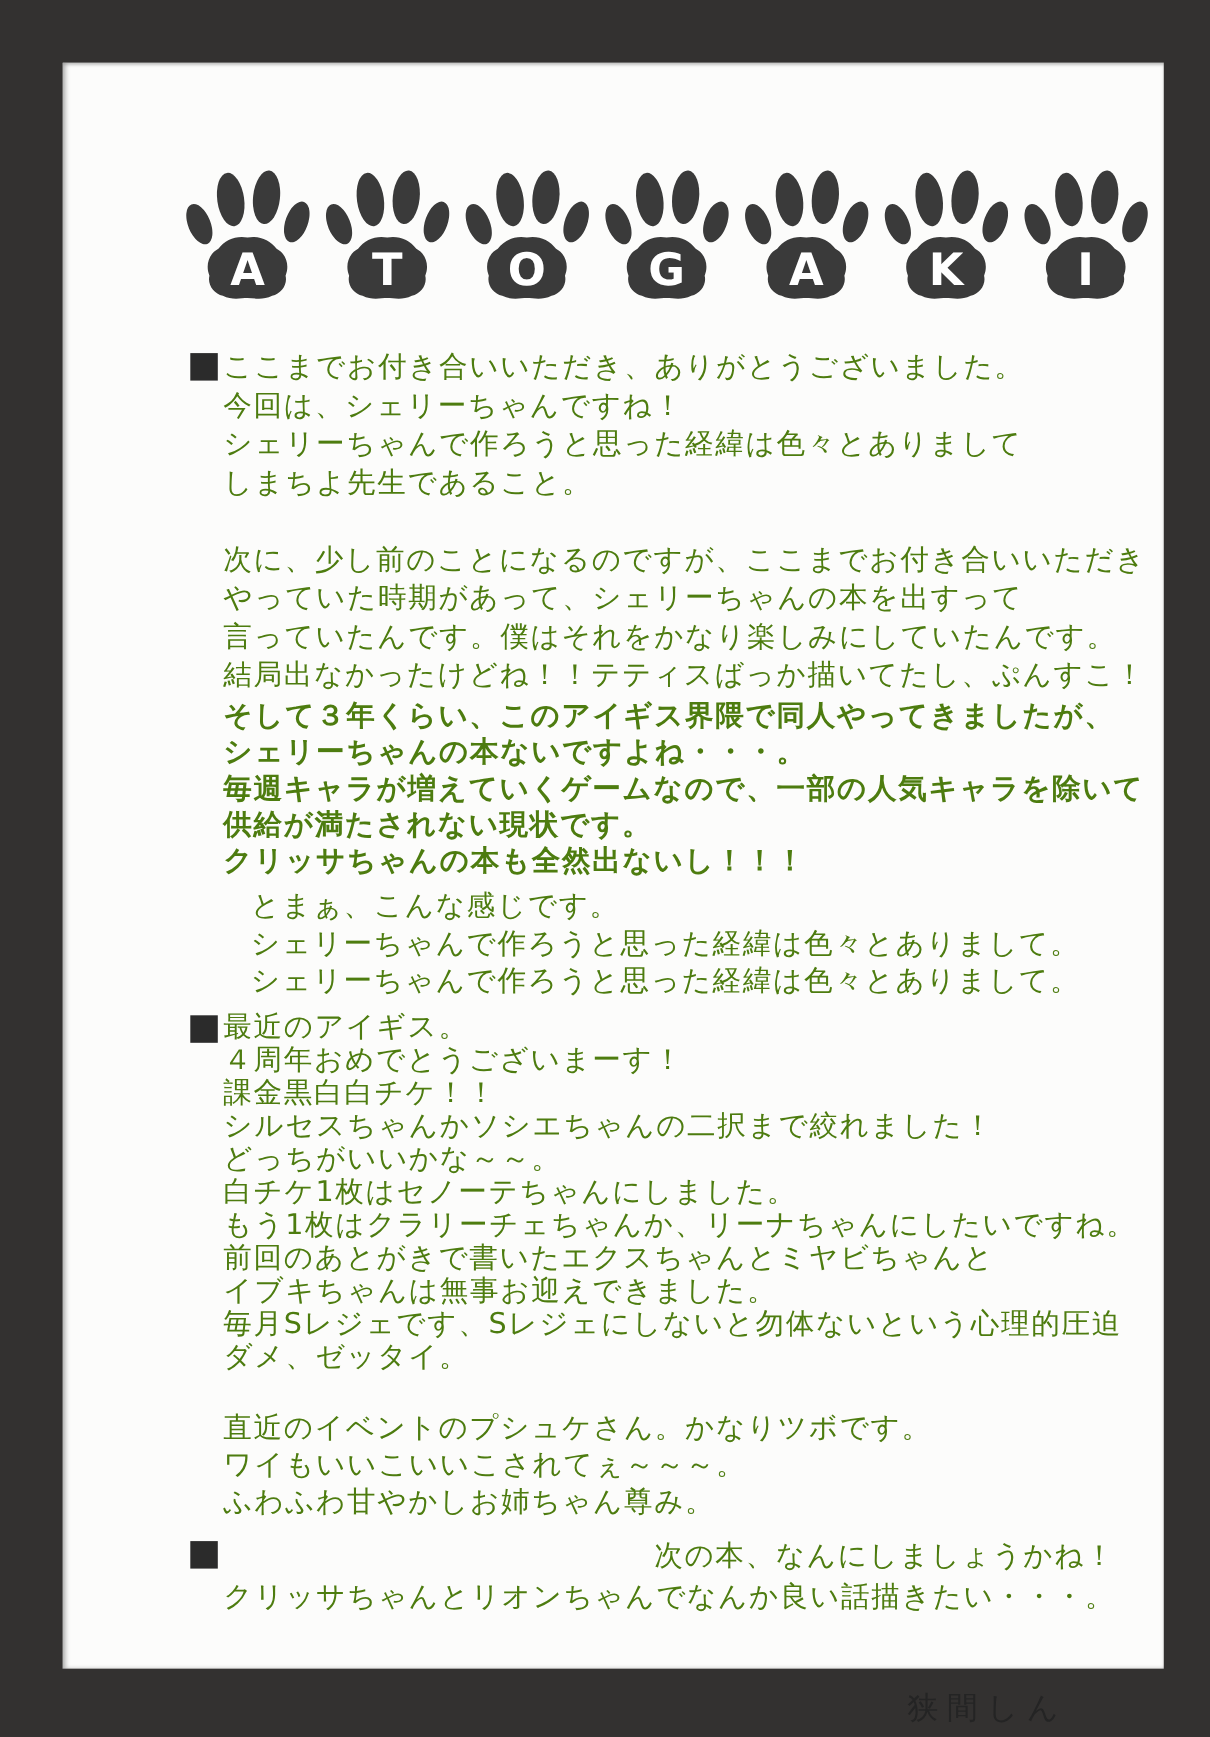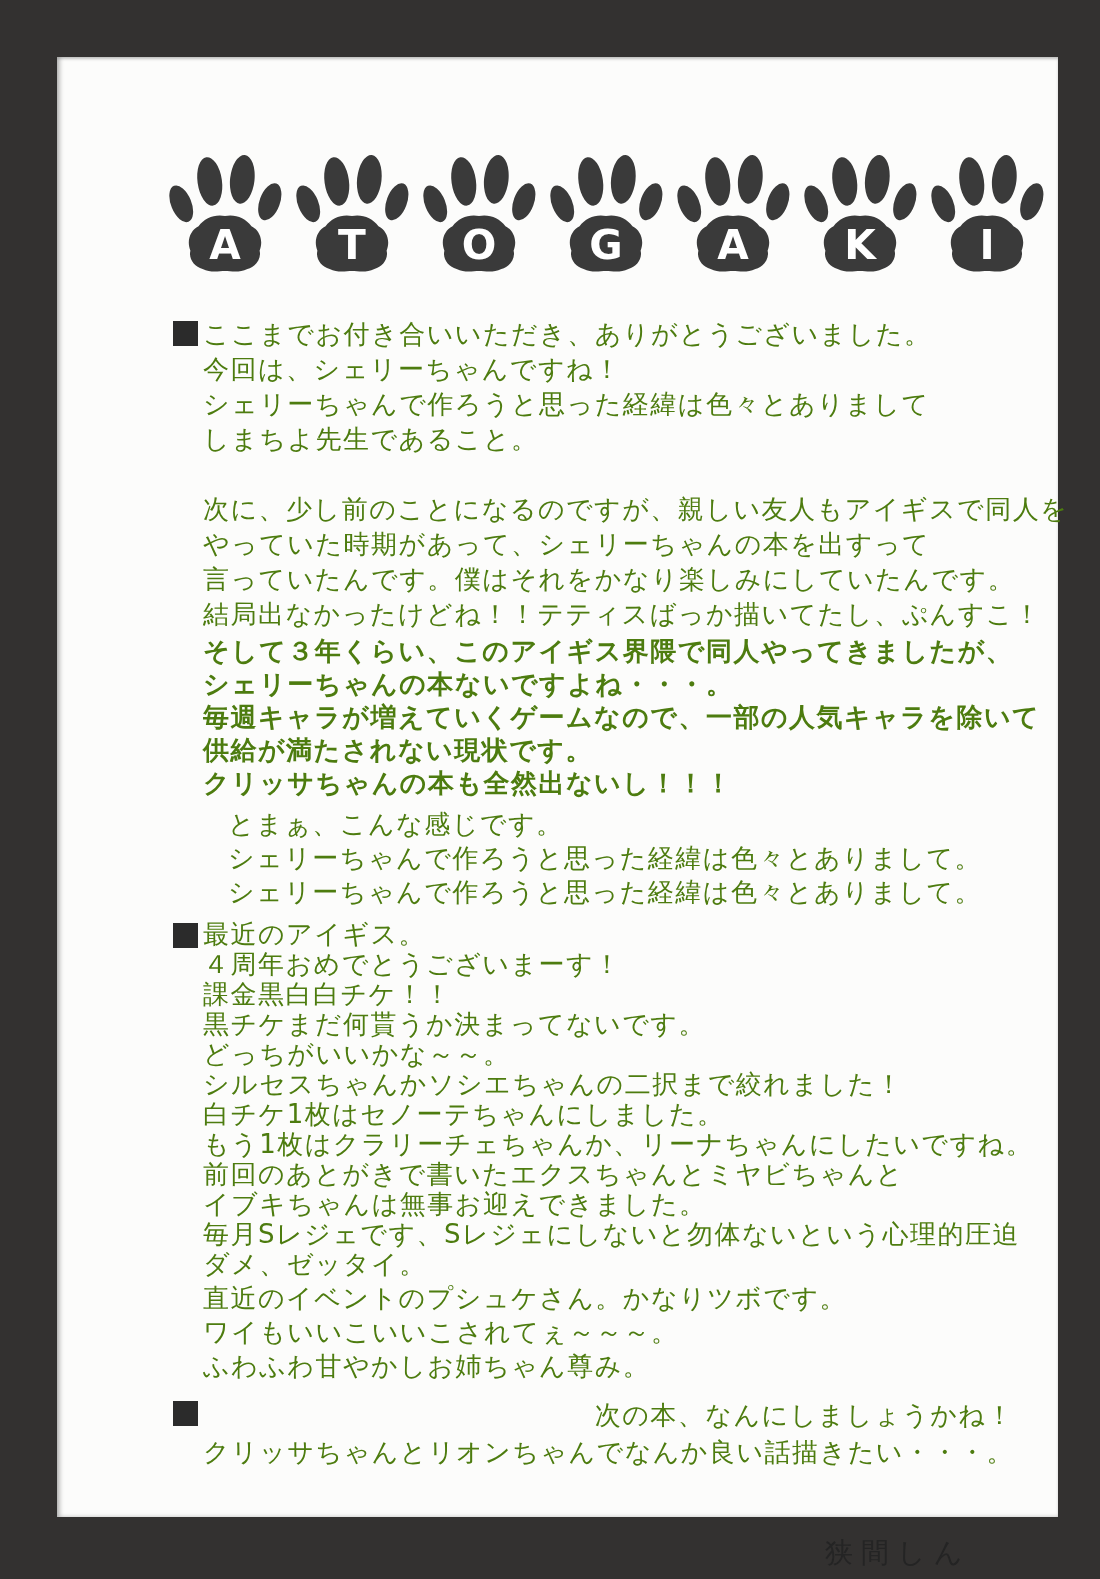--- a/index.html
+++ b/index.html
@@ -136,21 +136,21 @@
 
     <div class="para" id="para-1">
       <div class="bullet"></div>
     <div class="text-line">ここまでお付き合いいただき、ありがとうございました。</div>
         <div class="text-line">今回は、シェリーちゃんですね！</div>
         <div class="text-line">シェリーちゃんで作ろうと思った経緯は色々とありまして</div>
         <div class="text-line">しまちよ先生であること。</div>
       </div>
 
     <div class="para" id="para-2">
-        <div class="text-line">次に、少し前のことになるのですが、親しい友人もアイギスで同人を</div>
+        <div class="text-line">次に、少し前のことになるのですが、ここまでお付き合いいただき</div>
         <div class="text-line">やっていた時期があって、シェリーちゃんの本を出すって</div>
         <div class="text-line">言っていたんです。僕はそれをかなり楽しみにしていたんです。</div>
         <div class="text-line">結局出なかったけどね！！テティスばっか描いてたし、ぷんすこ！</div>
       </div>
 
     <div class="para" id="para-3">
         <div class="text-line">そして３年くらい、このアイギス界隈で同人やってきましたが、</div>
         <div class="text-line">シェリーちゃんの本ないですよね・・・。</div>
         <div class="text-line">毎週キャラが増えていくゲームなので、一部の人気キャラを除いて</div>
         <div class="text-line">供給が満たされない現状です。</div>
@@ -161,23 +161,22 @@
         <div class="text-line">とまぁ、こんな感じです。</div>
         <div class="text-line">シェリーちゃんで作ろうと思った経緯は色々とありまして。</div>
         <div class="text-line">シェリーちゃんで作ろうと思った経緯は色々とありまして。</div>
       </div>
 
     <div class="para" id="para-5">
       <div class="bullet"></div>
     <div class="text-line">最近のアイギス。</div>
         <div class="text-line">４周年おめでとうございまーす！</div>
         <div class="text-line">課金黒白白チケ！！</div>
-        <div class="text-line">黒チケまだ何貰うか決まってないです。</div>
+        <div class="text-line">シルセスちゃんかソシエちゃんの二択まで絞れました！</div>
         <div class="text-line">どっちがいいかな～～。</div>
-        <div class="text-line">シルセスちゃんかソシエちゃんの二択まで絞れました！</div>
         <div class="text-line">白チケ1枚はセノーテちゃんにしました。</div>
         <div class="text-line">もう1枚はクラリーチェちゃんか、リーナちゃんにしたいですね。</div>
         <div class="text-line">前回のあとがきで書いたエクスちゃんとミヤビちゃんと</div>
         <div class="text-line">イブキちゃんは無事お迎えできました。</div>
         <div class="text-line">毎月Sレジェです、Sレジェにしないと勿体ないという心理的圧迫</div>
         <div class="text-line">ダメ、ゼッタイ。</div>
       </div>
 
     <div class="para" id="para-6">
         <div class="text-line">直近のイベントのプシュケさん。かなりツボです。</div>

